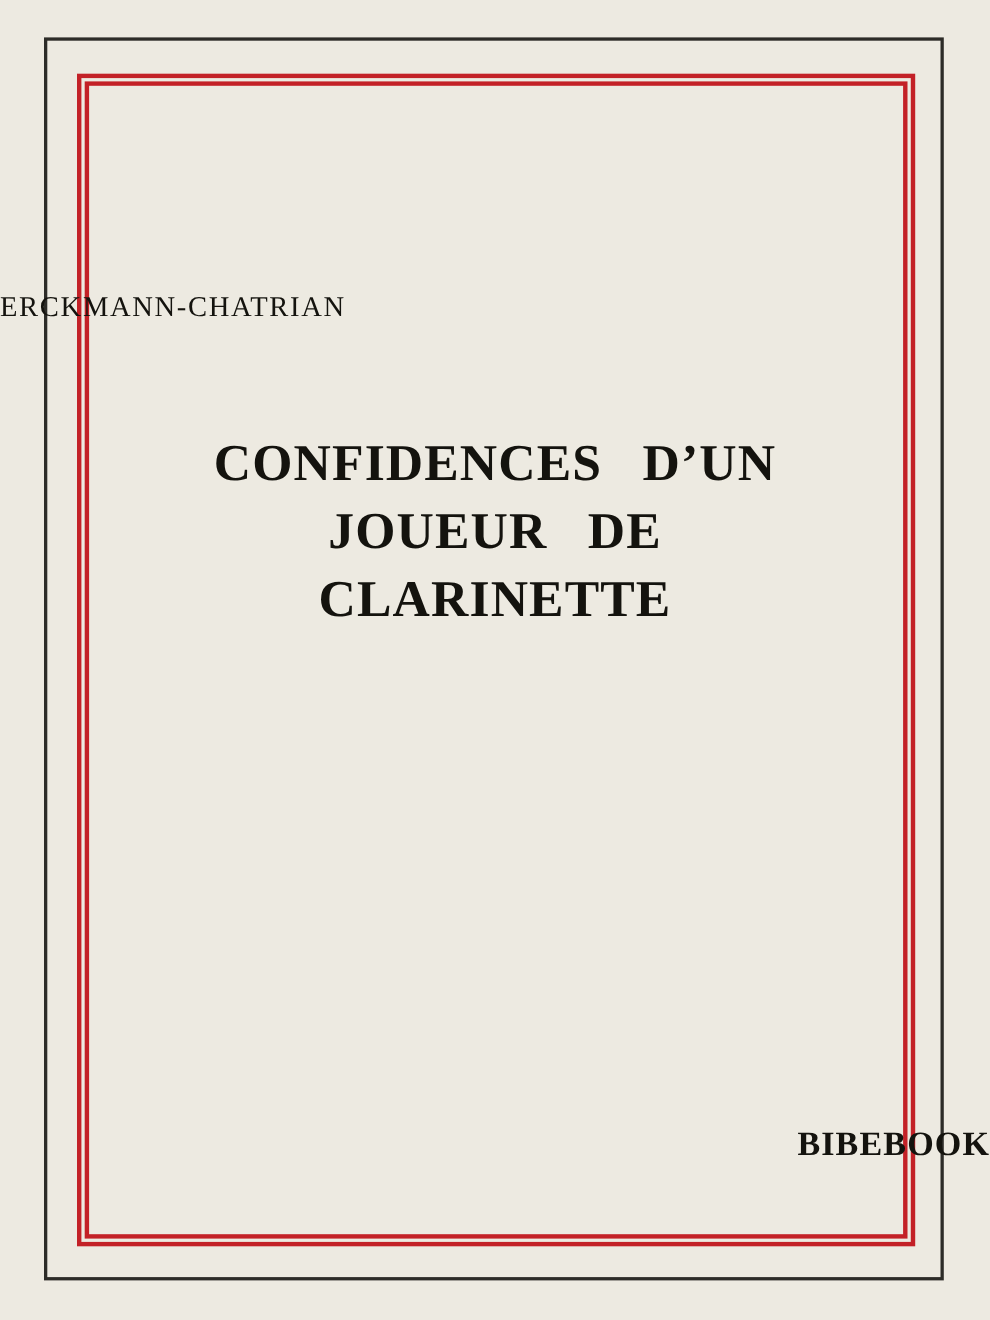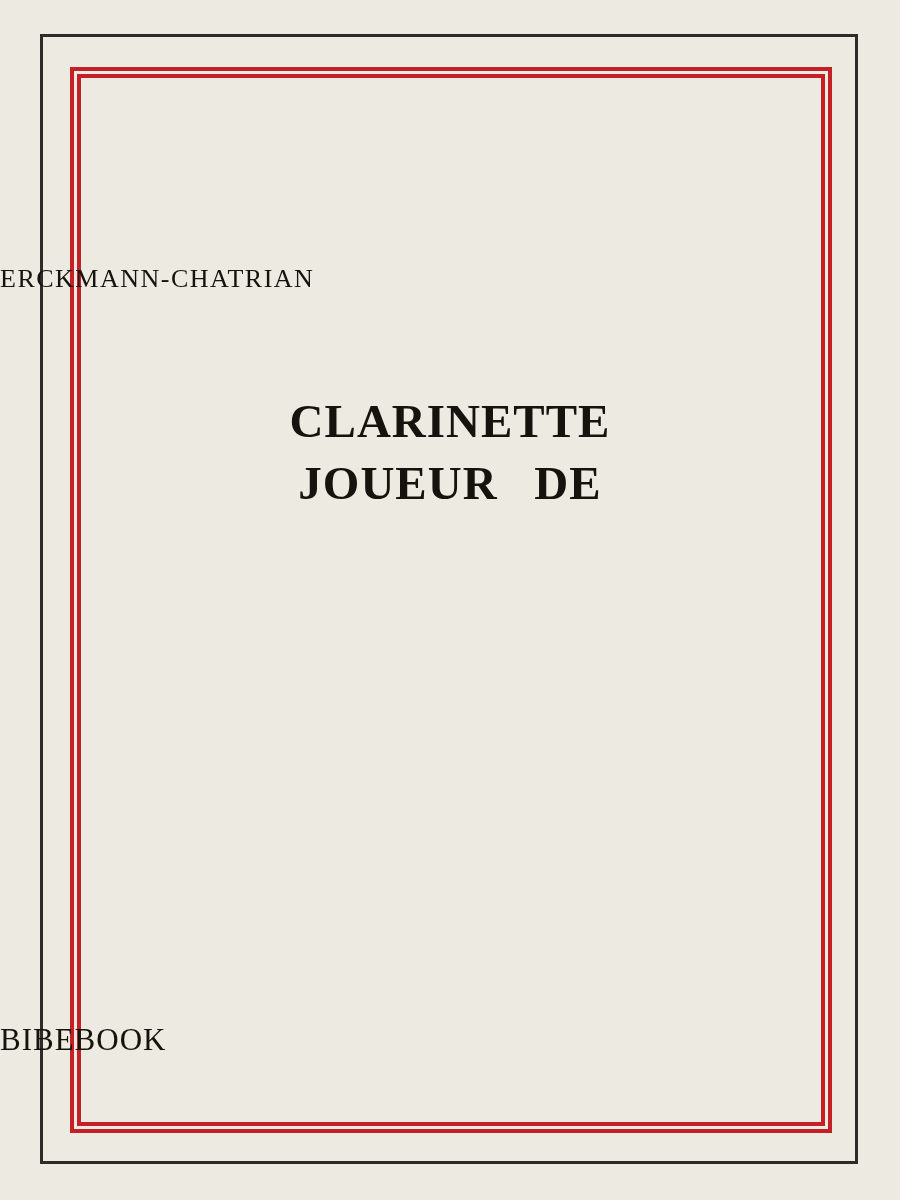--- a/index.html
+++ b/index.html
@@ -54,34 +54,35 @@
     font-weight: bold;
     line-height: 62px;
     letter-spacing: 1px;
     word-spacing: 24px;
   }
   .publisher {
     position: absolute;
     left: 0;
     right: 0;
     top: 1022px;
-    text-align: left;
+    text-align: right;
     font-size: 31px;
     letter-spacing: 1px;
-    font-weight: normal;
+    font-weight: bold;
   }
 </style>
 </head>
 <body>
 
 <div class="cover">
   <div class="black-frame"></div>
   <div class="red-frame"></div>
 
   <div class="author">ERCKMANN-CHATRIAN</div>
 
   <div class="title">
+    <div>CONFIDENCES D’UN</div>
+    <div>JOUEUR DE</div>
     <div>CLARINETTE</div>
-    <div>JOUEUR DE</div>
   </div>
 
   <div class="publisher">BIBEBOOK</div>
 </div>
 
 </body></html>

